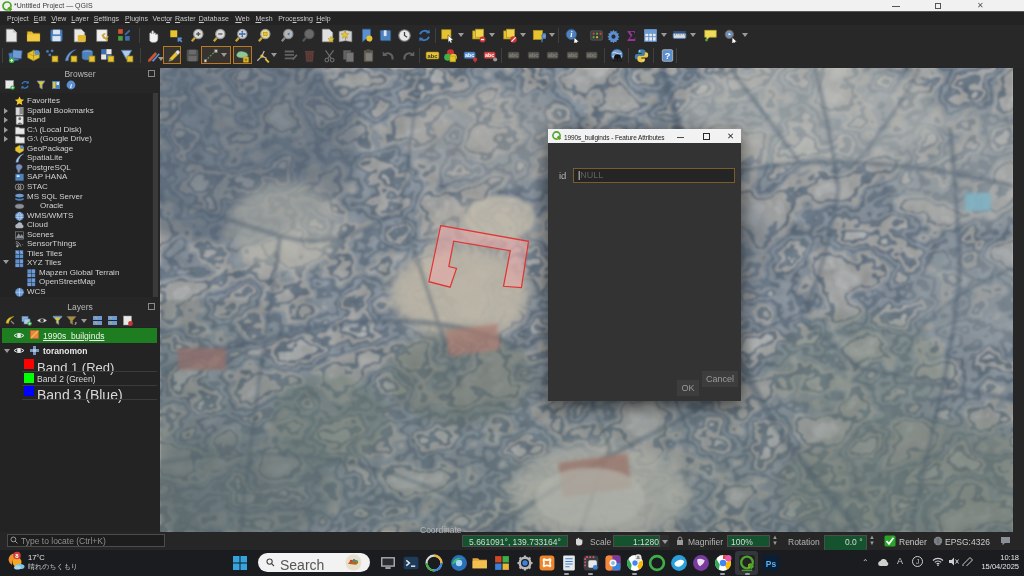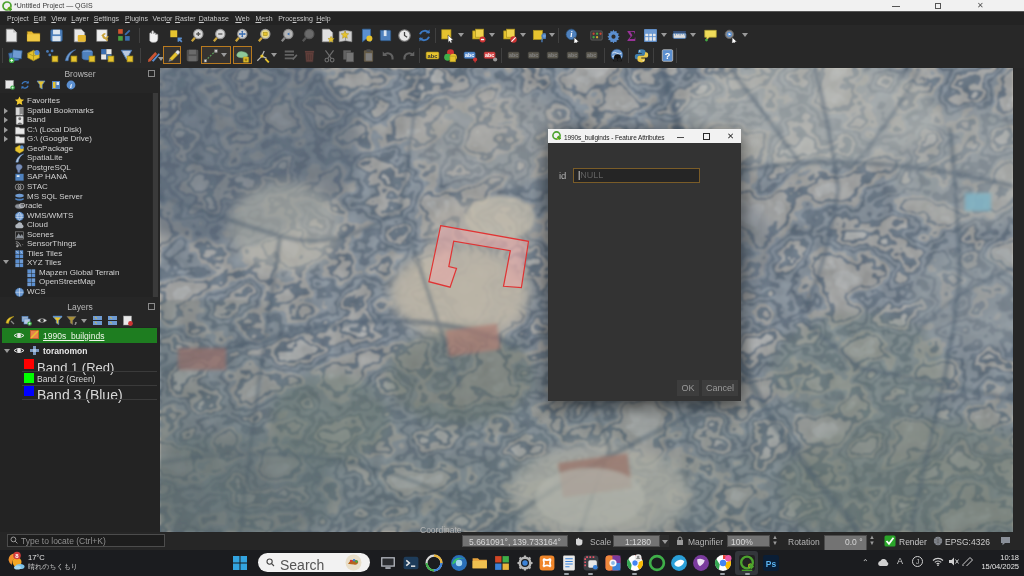--- a/index.html
+++ b/index.html
@@ -15,24 +15,24 @@
 #sidebar{position:absolute;left:0;top:68px;width:160px;height:464px;background:#262626}
 .phead{position:absolute;left:0;width:160px;height:12px;text-align:center;font-size:8.5px;color:#b9b9b9}
 .tree{position:absolute;left:0;width:152px;font-size:8px;color:#d2d2d2}
 .scroll{position:absolute;width:5px;background:#3a3a3a}
 #map{position:absolute;left:160px;top:68px;width:853px;height:464px;overflow:hidden;background:#8b96a0}
 #rightstrip{position:absolute;left:1013px;top:68px;width:11px;height:464px;background:#262626}
 #dlg{position:absolute;left:548px;top:129px;width:193px;height:272px;box-shadow:0 5px 18px rgba(0,0,0,.6)}
 #dlgtitle{position:absolute;left:0;top:0;width:193px;height:14px;background:#f2f2f2;color:#1a1a1a;font-size:7.5px}
 #dlgbody{position:absolute;left:0;top:14px;width:193px;height:258px;background:#333333}
 #dlgid{position:absolute;left:11px;top:27px;color:#b4b4b4;font-size:9.5px}
-#dlginput{position:absolute;left:25px;top:25px;width:127px;height:15px;background:#252525;border:1px solid #7a5c28;color:#606060;font-size:9px;line-height:13px;padding-left:4px}
+#dlginput{position:absolute;left:25px;top:25px;width:162px;height:15px;background:#252525;border:1px solid #7a5c28;color:#606060;font-size:9px;line-height:13px;padding-left:4px}
 .dbtn{position:absolute;background:#3d3d3d;color:#9a9a9a;font-size:9px;text-align:center}
 #statusbar{position:absolute;left:0;top:532px;width:1024px;height:18px;background:#262626;font-size:8.5px;color:#bdbdbd}
-.sbox{position:absolute;background:#737373;border:1px solid #4c4c4c;color:#d6d6d6;font-size:8.5px;white-space:nowrap}
+.sbox{position:absolute;background:#14532d;border:1px solid #4c4c4c;color:#d6d6d6;font-size:8.5px;white-space:nowrap}
 .slab{position:absolute;color:#b4b4b4;font-size:8.5px;white-space:nowrap}
 #taskbar{position:absolute;left:0;top:550px;width:1024px;height:26px;background:#1b1c1f}
 .tkic{position:absolute;top:554px;width:18px;height:18px}
 #clock{position:absolute;right:5px;top:553px;text-align:right;font-size:7.5px;color:#e6e6e6;line-height:9px}
 </style></head>
 <body>
 <div id="root">
   <div id="titlebar">
       <svg style="position:absolute;left:2px;top:1px" width="10" height="10" viewBox="0 0 10 10">
         <circle cx="5" cy="5" r="4" fill="none" stroke="#4ca32e" stroke-width="1.7"></circle>
@@ -469,21 +469,21 @@
         </svg>
         <span style="position:absolute;left:27px;top:114px">STAC</span>
         <svg style="position:absolute;left:14px;top:123px" width="11" height="12" viewBox="0 0 12 12">
           <path d="M1.5,3.5 q4.5,-2 9,0 v2 q-4.5,2 -9,0 z" fill="#6f9bd2"></path>
           <path d="M1.5,7 q4.5,2 9,0 v2 q-4.5,2 -9,0 z" fill="#4f81bd"></path>
         </svg>
         <span style="position:absolute;left:27px;top:124px">MS SQL Server</span>
         <svg style="position:absolute;left:14px;top:132px" width="11" height="12" viewBox="0 0 12 12">
           <ellipse cx="6" cy="6.3" rx="4.8" ry="2.6" fill="#8a8f98" stroke="#666" stroke-width=".5"></ellipse>
         </svg>
-        <span style="position:absolute;left:19px;top:133px">Oracle</span>
+        <span style="position:absolute;left:40px;top:133px">Oracle</span>
         <svg style="position:absolute;left:14px;top:142px" width="11" height="12" viewBox="0 0 12 12">
           <circle cx="6" cy="6.3" r="4.6" fill="#6f9bd2" stroke="#33669e" stroke-width=".5"></circle>
           <path d="M1.6,5 h8.8 M1.6,7.6 h8.8 M6,1.7 a6.5,6.5 0 0,1 0,9.2 M6,1.7 a6.5,6.5 0 0,0 0,9.2" stroke="#dce6f1" stroke-width=".6" fill="none"></path>
         </svg>
         <span style="position:absolute;left:27px;top:143px">WMS/WMTS</span>
         <svg style="position:absolute;left:14px;top:151px" width="11" height="12" viewBox="0 0 12 12">
           <path d="M3,9.5 a2.3,2.3 0 0,1 .4,-4.5 a3,3 0 0,1 5.8,.7 a2,2 0 0,1 -.3,3.8 z" fill="#b0b6bd"></path>
         </svg>
         <span style="position:absolute;left:27px;top:152px">Cloud</span>
         <svg style="position:absolute;left:14px;top:161px" width="11" height="12" viewBox="0 0 12 12">
@@ -719,21 +719,21 @@
 <path d="M280.7,157.6 L368.5,173.3 L361.4,219.6 L343.5,218.3 L350.3,182.7 L293.7,173.1 L288.8,198.6 L296.5,200.4 L290.1,219.2 L268.9,213.7 Z" fill="rgba(244,170,170,0.5)" stroke="#e03434" stroke-width="1.2"></path>
 </svg>
     </div>
   <div id="rightstrip"></div>
   <div id="dlg">
     <div id="dlgtitle"></div>
     <div id="dlgbody">
       <span id="dlgid">id</span>
       <div id="dlginput"><span style="color:#e8e8e8">|</span>NULL</div>
       <div class="dbtn" style="left:129px;top:237px;width:22px;height:16px;line-height:16px">OK</div>
-      <div class="dbtn" style="left:154px;top:237px;width:36px;height:16px;line-height:16px">Cancel</div>
+      <div class="dbtn" style="left:154px;top:228px;width:36px;height:16px;line-height:16px">Cancel</div>
     </div>
   </div>
   <svg style="position:absolute;left:552px;top:131px" width="9" height="9" viewBox="0 0 9 9">
       <circle cx="4.5" cy="4.5" r="3.6" fill="none" stroke="#4ca32e" stroke-width="1.6"></circle>
       <circle cx="6.6" cy="6.8" r="1.6" fill="#f3d512"></circle>
       <rect x="5.4" y="5.4" width="3.6" height="2.6" transform="rotate(45 7 6.5)" fill="#4ca32e"></rect>
     </svg>
     <span style="position:absolute;left:564px;top:133.5px;font-size:6.5px;letter-spacing:-0.1px;color:#1a1a1a">1990s_builginds - Feature Attributes</span>
     <div style="position:absolute;left:677px;top:137px;width:7px;height:1px;background:#4a4a4a"></div>
     <div style="position:absolute;left:703px;top:132.5px;width:7px;height:7px;border:1px solid #2a2a2a"></div>
@@ -744,21 +744,21 @@
       <circle cx="3.4" cy="3.4" r="2.4" fill="none" stroke="#9a9a9a" stroke-width="1"></circle>
       <path d="M5.2,5.2 L7.4,7.4" stroke="#9a9a9a" stroke-width="1"></path>
     </svg>
     <span class="slab" style="left:21px;top:536px;color:#8f8f8f">Type to locate (Ctrl+K)</span>
     <span class="slab" style="left:420px;top:525px">Coordinate</span>
     <div class="sbox" style="left:462px;top:535px;width:106px;height:12px;line-height:12px;text-align:center">5.661091°, 139.733164°</div>
     <svg style="position:absolute;left:574px;top:536px" width="10" height="10" viewBox="0 0 10 10">
       <path d="M2,8 V3.5 a.8,.8 0 0,1 1.6,0 V2.6 a.8,.8 0 0,1 1.6,0 V3.5 a.8,.8 0 0,1 1.6,0 v.8 a.8,.8 0 0,1 1.6,0 V6.5 a3,3 0 0,1 -3,3 h-.8 A2.6,2.6 0 0,1 2,8 z" fill="#d8d8d8"></path>
     </svg>
     <span class="slab" style="left:590px;top:537px">Scale</span>
-    <div class="sbox" style="left:613px;top:535px;width:47px;height:12px;line-height:12px;padding-left:11px">1:1280</div>
+    <div class="sbox" style="left:613px;top:535px;width:47px;height:12px;line-height:12px;padding-left:19px">1:1280</div>
     <div style="position:absolute;left:660px;top:535px;width:9px;height:12px;background:#2e2e2e"></div>
     <div class="dd" style="left:662px;top:540px"></div>
     <svg style="position:absolute;left:676px;top:536px" width="8" height="10" viewBox="0 0 8 10">
       <rect x="1" y="4" width="6" height="5" fill="#9a9a9a"></rect>
       <path d="M2.2,4 V2.8 a1.8,1.8 0 0,1 3.6,0 V4" fill="none" stroke="#9a9a9a" stroke-width="1"></path>
     </svg>
     <span class="slab" style="left:688px;top:537px">Magnifier</span>
     <div class="sbox" style="left:727px;top:535px;width:43px;height:12px;line-height:12px;padding-left:3px">100%</div>
     <span style="position:absolute;left:772px;top:534px;color:#9a9a9a;font-size:6px;line-height:6px">▲<br>▼</span>
     <span class="slab" style="left:788px;top:537px">Rotation</span>

